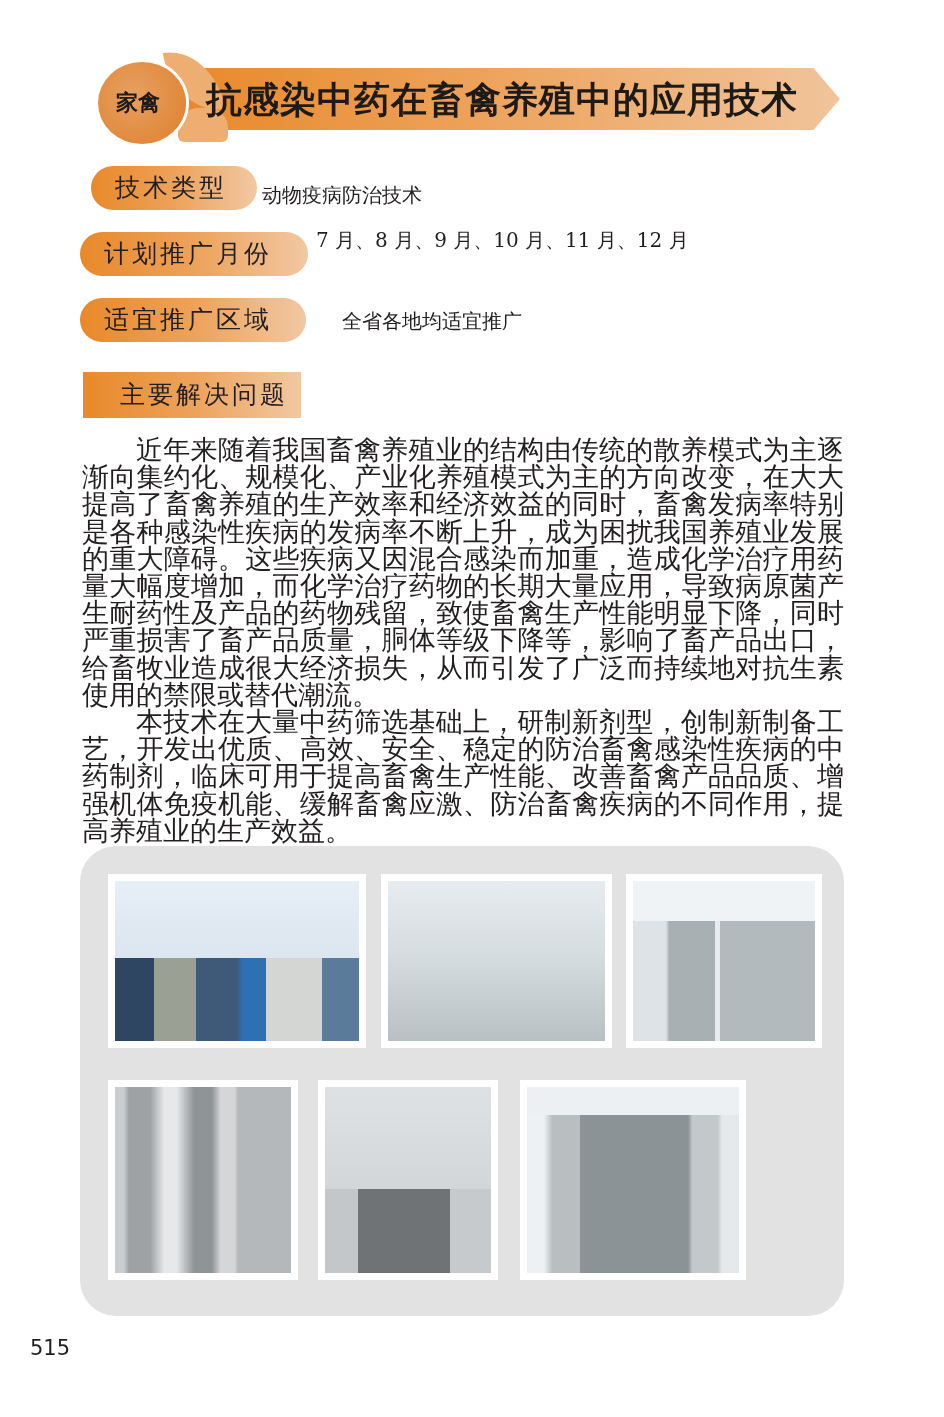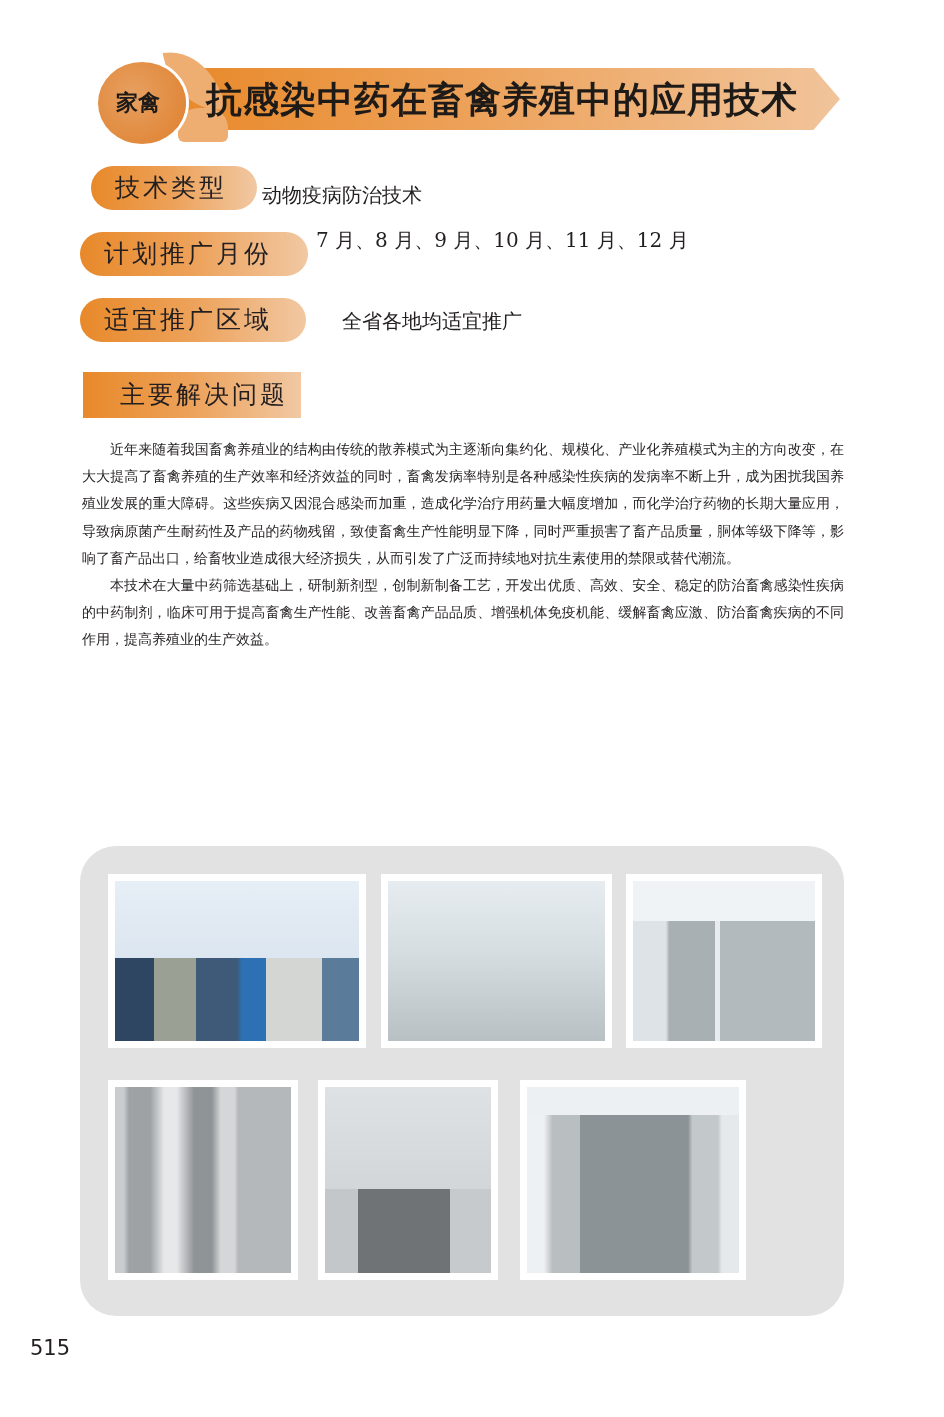--- a/index.html
+++ b/index.html
@@ -15,21 +15,21 @@
   .cloud{left:178px;top:108px;width:50px;height:34px;background:#efae71;border-radius:20px 20px 6px 6px;}
   .circle{left:98px;top:62px;width:88px;height:82px;border-radius:50%;
     background:radial-gradient(circle at 40% 40%,#e7a061 0%,#e1893c 70%,#dd7f30 100%);
     box-shadow:0 0 0 3px #fff;}
   .circle-text{left:94px;top:62px;width:88px;height:82px;line-height:82px;text-align:center;font-family:"DejaVu Sans","Liberation Sans",sans-serif;font-weight:bold;font-size:22px;color:#1d1a18;}
   
   .pill{height:44px;border-radius:22px;background:linear-gradient(90deg,#e8892a 0%,#eda25a 50%,#f1c8a3 100%);
     font-family:"DejaVu Sans","Liberation Sans",sans-serif;font-size:25px;line-height:44px;color:#231f20;padding-left:24px;box-sizing:border-box;letter-spacing:3px;}
   .rect-label{border-radius:0;}
   .val{font-size:20px;color:#231f20;}
-  .body-text{left:82px;top:436px;width:762px;font-size:14px;line-height:27.2px;text-align:justify;}
+  .body-text{left:82px;top:436px;width:762px;font-size:27px;line-height:27.2px;text-align:justify;}
   .body-text p{margin:0;text-indent:2em;}
   
   .panel{left:80px;top:846px;width:764px;height:470px;background:#e2e2e2;border-radius:36px;}
   .photo{background:#fff;padding:7px;box-sizing:border-box;}
   .photo .img{width:100%;height:100%;}
   .pagenum{left:30px;top:1336px;font-family:"DejaVu Sans","Liberation Sans",sans-serif;font-size:21px;color:#231f20;}
 </style>
 </head>
 <body>
 

